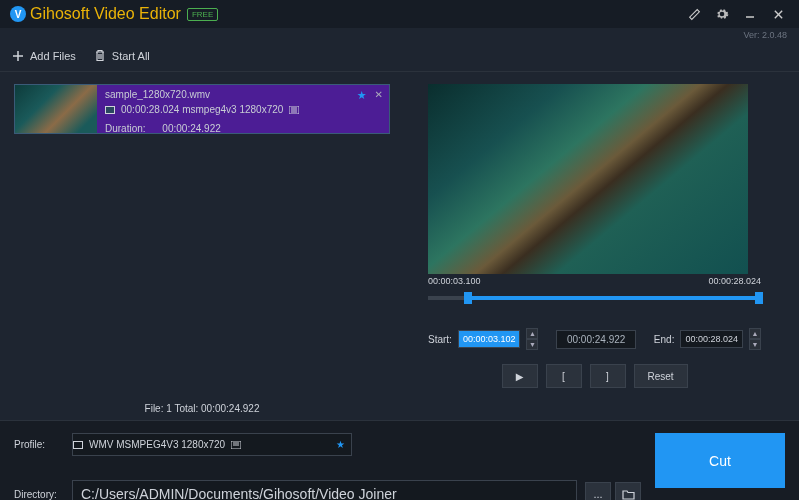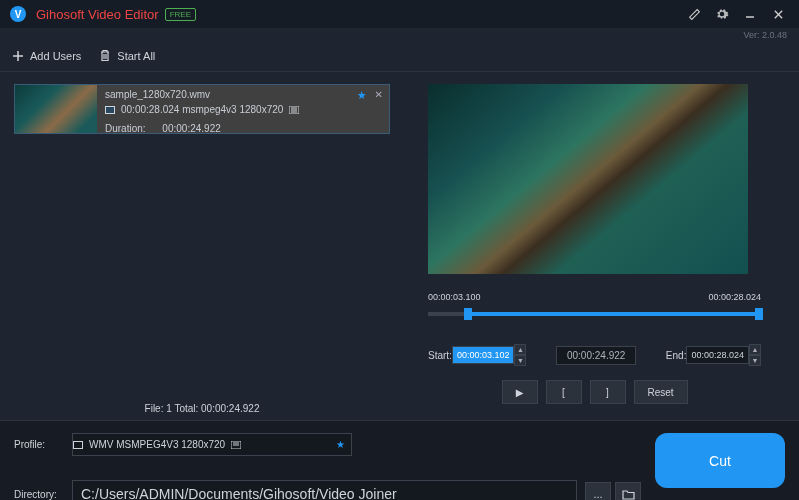--- a/index.html
+++ b/index.html
@@ -1,65 +1,65 @@
 <!DOCTYPE html>
 <html><head>
 <meta charset="utf-8">
 <style>
 * { margin: 0; padding: 0; box-sizing: border-box; font-family: "Segoe UI", Arial, sans-serif; }
 body { width: 799px; height: 500px; background: #1e2530; color: #aab3bd; overflow: hidden; font-size: 11px; }
 .titlebar { height: 28px; background: #161c25; display: flex; align-items: center; padding: 0 10px; }
 .logo { width: 16px; height: 16px; background: #2196f3; border-radius: 50%; display: flex; align-items: center; justify-content: center; font-weight: bold; color: #fff; font-size: 10px; }
-.app-title { margin-left: 10px; color: #ef4444; font-size: 13px; }
+.app-title { margin-left: 4px; color: #eab308; font-size: 16px; }
 .badge-free { margin-left: 6px; border: 1px solid #4caf50; color: #4caf50; font-size: 8px; padding: 1px 4px; border-radius: 2px; }
 .titlebar-right { margin-left: auto; display: flex; align-items: center; gap: 14px; padding-right: 4px; }
 .tb-icon { width: 14px; height: 14px; display: flex; align-items: center; justify-content: center; cursor: pointer; color: #ccc; }
 .below-title { text-align: right; font-size: 9px; color: #6c7480; padding: 2px 12px 0 0; background: #1e2530; margin-left: 30px; }
 .toolbar { height: 32px; background: #1e2530; border-bottom: 1px solid #2b323c; display: flex; align-items: center; padding: 0 12px; gap: 18px; }
 .tool-btn { display: flex; align-items: center; gap: 6px; color: #d0d4da; cursor: pointer; font-size: 11px; }
 .content { display: flex; height: 348px; }
 .left-panel { width: 400px; display: flex; flex-direction: column; padding: 12px 10px 6px 14px; }
-.file-item { background: #404040; border: 1px solid #3a5b78; height: 50px; display: flex; }
+.file-item { background: #4c1d95; border: 1px solid #3a5b78; height: 50px; display: flex; }
 .thumb { width: 82px; height: 100%; background: linear-gradient(135deg,#0d3b3b 0%,#1a5a5a 35%,#8b6b47 60%,#1a5a5a 85%); }
 .file-info { flex: 1; padding: 4px 8px; font-size: 10px; color: #c8cdd4; position: relative; }
 .file-info .row1 { display: flex; align-items: center; gap: 6px; }
 .file-actions { position: absolute; top: 4px; right: 6px; display: flex; gap: 8px; }
 .star { color: #2196f3; cursor: pointer; font-size: 11px; }
 .close-x { cursor: pointer; color: #aab; font-size: 10px; }
 .totals { margin-top: auto; text-align: center; font-size: 10px; color: #cfd3da; padding-top: 8px; }
 .right-panel { flex: 1; padding: 12px 28px 0 18px; display: flex; flex-direction: column; }
 .preview { width: 320px; height: 190px; background: linear-gradient(140deg,#0a2e2e 0%,#175050 25%,#2d7560 40%,#6b5a3a 50%,#3a2e20 55%,#1f6055 65%,#125050 100%); align-self: flex-start; margin-left: 10px; }
-.timeline { margin: 18px 10px 0 10px; }
+.timeline { margin: 2px 10px 0 10px; }
 .time-labels { display: flex; justify-content: space-between; font-size: 9px; color: #cfd3da; margin-bottom: 4px; }
 .track { position: relative; height: 18px; }
 .track-bg { position: absolute; top: 6px; left: 0; right: 0; height: 4px; background: #3a424d; }
 .track-sel { position: absolute; top: 6px; left: 12%; right: 0; height: 4px; background: #2196f3; }
 .handle { position: absolute; top: 2px; width: 8px; height: 12px; background: #2196f3; }
 .handle.left { left: calc(12% - 4px); }
 .handle.right { right: -2px; }
-.time-row { display: flex; align-items: center; margin: 20px 10px 0 10px; font-size: 10px; }
+.time-row { display: flex; align-items: center; margin: 20px 10px 0 10px; gap: 6px; font-size: 10px; }
 .time-row label { color: #cfd3da; }
 .time-field { background: #14191f; border: 1px solid #3a424d; padding: 3px 4px; font-size: 9px; color: #cfd3da; min-width: 62px; text-align: center; }
 .time-field.sel { background: #2196f3; color: #fff; }
 .spinner { display: flex; flex-direction: column; }
 .spin { width: 12px; height: 11px; background: #2a3039; border: 1px solid #3a424d; color: #aab; display: flex; align-items: center; justify-content: center; font-size: 7px; cursor: pointer; }
 .mid-time { margin: 0 auto; background: #14191f; border: 1px solid #3a424d; padding: 3px 10px; }
 .controls { display: flex; gap: 8px; justify-content: center; margin-top: 14px; }
 .ctrl-btn { background: #2b323c; border: 1px solid #3a424d; width: 36px; height: 24px; display: flex; align-items: center; justify-content: center; color: #cfd3da; cursor: pointer; font-size: 10px; }
 .ctrl-btn.reset { width: 54px; }
 .bottom { position: absolute; bottom: 0; left: 0; right: 0; height: 80px; background: #171c24; border-top: 1px solid #2b323c; display: flex; padding: 12px 14px; }
 .bottom-left { flex: 1; display: flex; flex-direction: column; gap: 24px; }
 .form-row { display: flex; align-items: center; gap: 8px; }
 .form-row label { width: 50px; font-size: 10px; color: #cfd3da; }
 .profile-box { flex: 1; background: #14191f; border: 1px solid #3a424d; padding: 5px 0; display: flex; align-items: center; gap: 6px; font-size: 10px; color: #cfd3da; max-width: 280px; position: relative; }
 .profile-star { position: absolute; right: 6px; color: #2196f3; }
 .dir-box { flex: 1; background: #14191f; border: 1px solid #3a424d; padding: 5px 8px; font-size: 14px; color: #cfd3da; max-width: 520px; }
 .dir-btns { display: flex; gap: 4px; }
 .small-btn { width: 26px; height: 24px; background: #2b323c; border: 1px solid #3a424d; display: flex; align-items: center; justify-content: center; color: #cfd3da; cursor: pointer; }
-.cut-btn { width: 130px; background: #2196f3; color: #fff; display: flex; align-items: center; justify-content: center; font-size: 14px; cursor: pointer; margin-left: 14px; border-radius: 12px; }
+.cut-btn { width: 130px; background: #2196f3; color: #fff; display: flex; align-items: center; justify-content: center; font-size: 14px; cursor: pointer; margin-left: 14px; }
 svg { display: block; }
 </style>
 </head>
 <body>
 
 <div class="titlebar">
   <div class="logo">V</div>
   <div class="app-title">Gihosoft Video Editor</div>
   <div class="badge-free">FREE</div>
   <div class="titlebar-right">
@@ -87,21 +87,21 @@
   </div>
 </div>
 <div class="below-title">Ver: 2.0.48</div>
 
 <div class="toolbar">
   <div class="tool-btn">
     <svg width="12" height="12" viewBox="0 0 12 12" stroke="currentColor" stroke-width="1.5">
         <line x1="6" y1="1" x2="6" y2="11"></line>
         <line x1="1" y1="6" x2="11" y2="6"></line>
       </svg>
-    <span>Add Users</span>
+    <span>Add Files</span>
   </div>
   <div class="tool-btn">
     <svg width="12" height="13" viewBox="0 0 12 13" stroke="currentColor" stroke-width="1.2" fill="none">
         <path d="M2 3h8M4 3V1.5h4V3M3 3v8.5h6V3M5 5v5M7 5v5"></path>
       </svg>
     <span>Start All</span>
   </div>
 </div>
 
 <div class="content">

